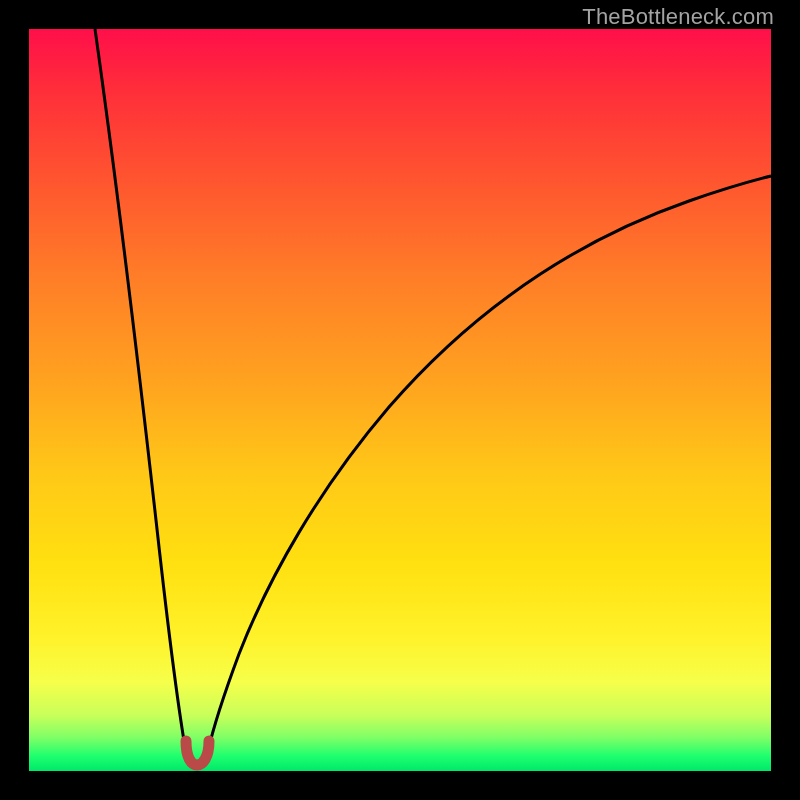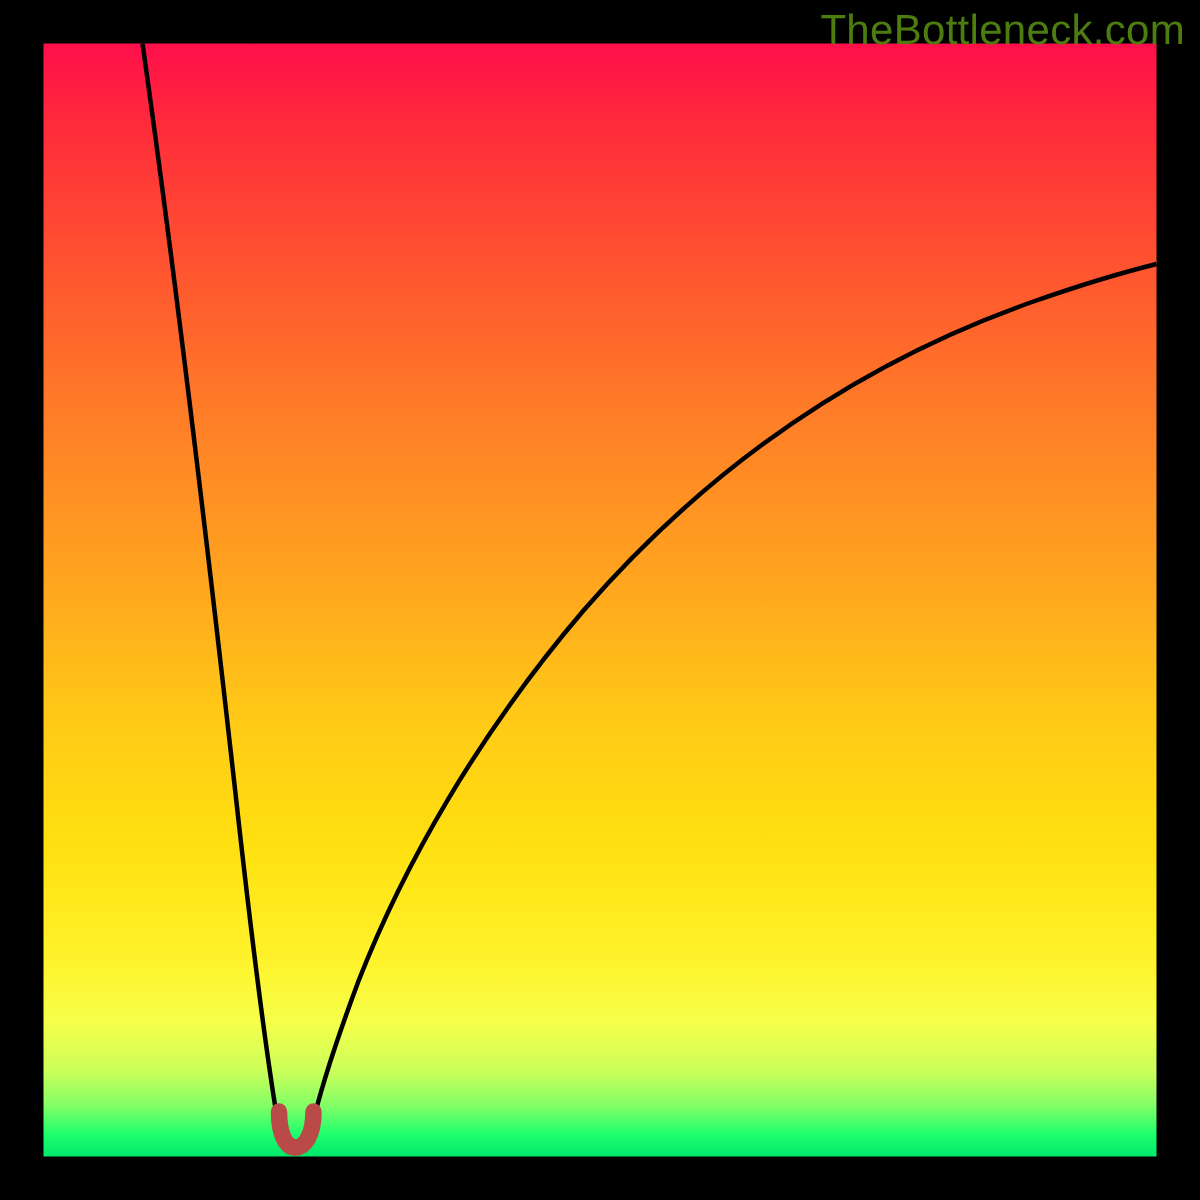--- a/index.html
+++ b/index.html
@@ -31,23 +31,23 @@
       #f6ff4a 88%,
       #c8ff5a 92.5%,
       #7fff66 95.5%,
       #1eff6e 98%,
       #00e86a 100%
     );
   }
   .watermark {
     position: absolute;
     top: 4px;
-    right: 10px;
-    color: #4d7c0f;
-    font-size: 28px;
+    right: 26px;
+    color: #a3a3a3;
+    font-size: 22px;
     font-weight: 500;
     letter-spacing: 0.2px;
     user-select: none;
   }
   svg.curve {
     position: absolute;
     left: 0;
     top: 0;
     width: 742px;
     height: 742px;

